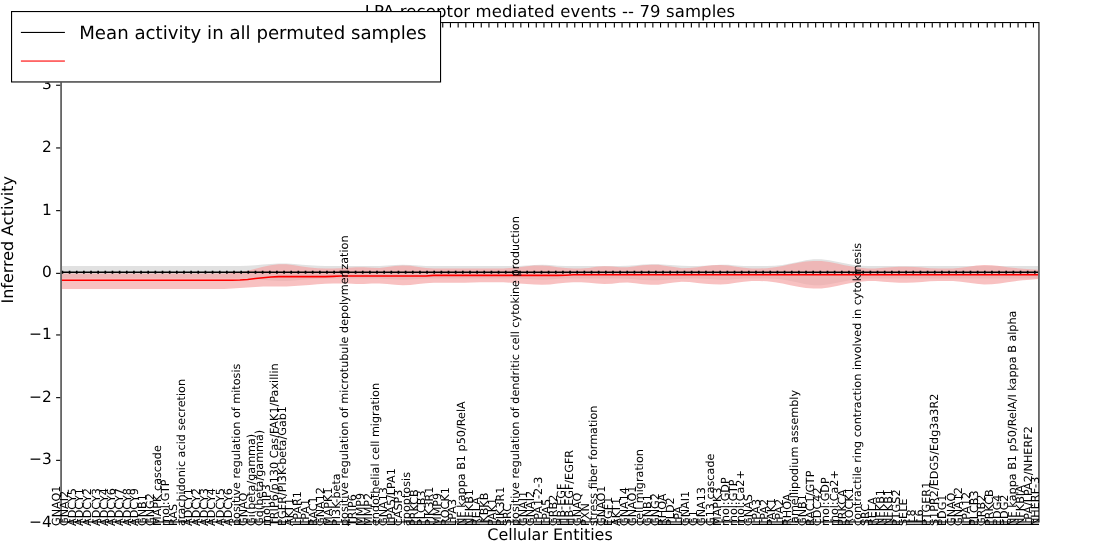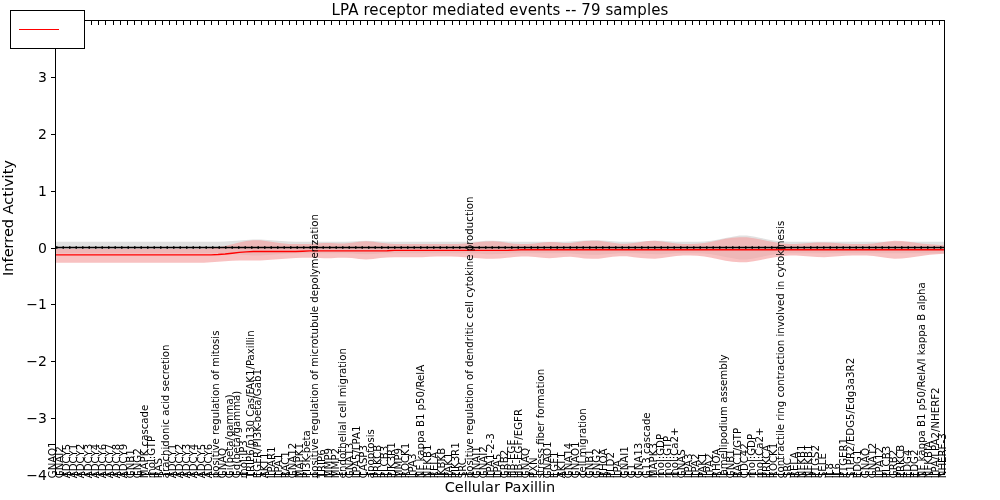--- a/index.html
+++ b/index.html
@@ -478,21 +478,25 @@
       <div class="xtick" style="left: 898.756px; bottom: 22px;">GRB2</div>
       <div class="xtick" style="left: 905.819px; bottom: 22px;">PRKCB</div>
       <div class="xtick" style="left: 912.883px; bottom: 22px;">EDG4</div>
       <div class="xtick" style="left: 919.946px; bottom: 22px;">EDG2</div>
       <div class="xtick" style="left: 927.01px; bottom: 22px;">NF kappa B1 p50/RelA/I kappa B alpha</div>
       <div class="xtick" style="left: 934.073px; bottom: 22px;">NFKBIA</div>
       <div class="xtick" style="left: 941.137px; bottom: 22px;">LPA/LPA2/NHERF2</div>
       <div class="xtick" style="left: 948.2px; bottom: 22px;">NHERF-3</div>
     </div>
 
-  <div class="xlabel">Cellular Paxillin</div>
+  <div class="xlabel">Cellular Entities</div>
 
   <div class="legend">
+    <div class="legend-row">
+      <span class="legend-swatch"></span>
+      <span class="legend-text">Mean activity in all permuted samples</span>
+    </div>
     <div class="legend-row">
       <span class="legend-swatch red"></span>
     </div>
   </div>
 
 </div>
 
 </body></html>

